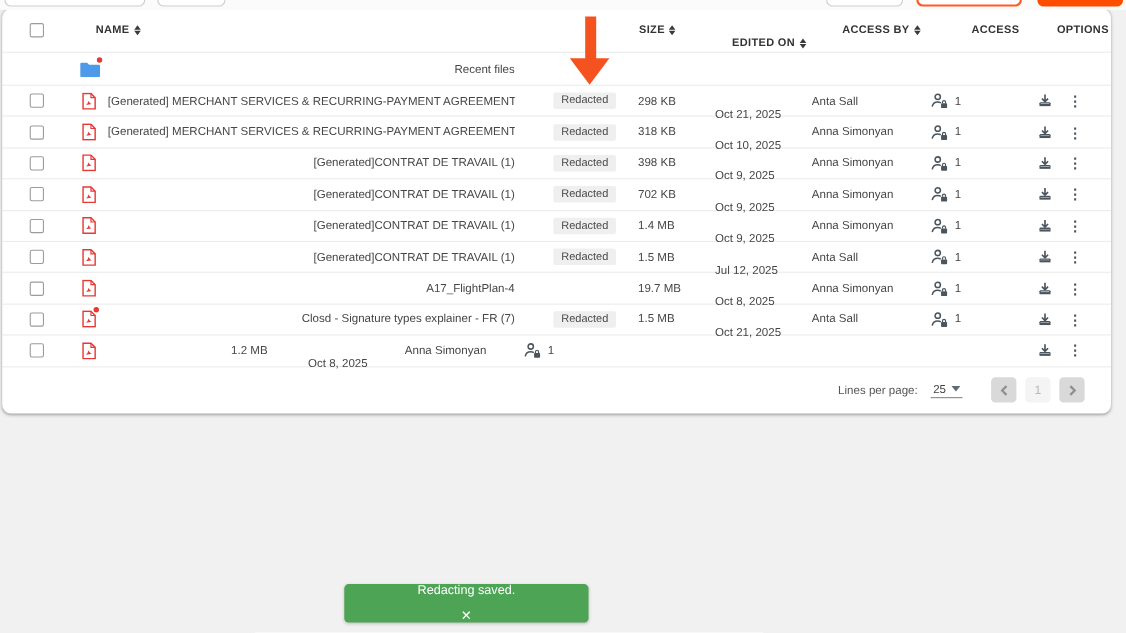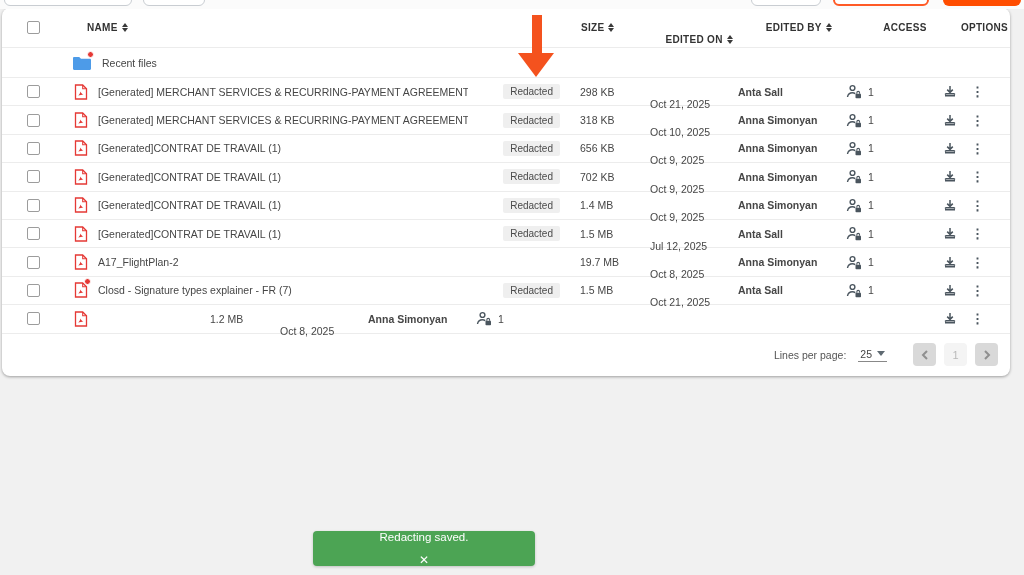--- a/index.html
+++ b/index.html
@@ -16,25 +16,25 @@
   .panel { position:absolute; left:2px; top:8px; width:1008px; height:368px; background:#fff;
            border-radius:8px; box-shadow:0 1px 3px rgba(0,0,0,.35); z-index:2; display:flex; flex-direction:column; }
 
   .trow { display:flex; align-items:center; border-bottom:1px solid #ececec; flex:0 0 auto; }
   .thead { height:40px;gap:24px; }
   .folder-row { height:30px; }
   .file-row { height:28.4px; }
 
   .c-check { width:62px; display:flex; align-items:center; padding-left:25px; }
   .c-iconnm { width:34px; display:flex; align-items:center; position:relative; }
-  .c-name { width:370px; font-size:10.5px; color:#464646; white-space:nowrap; overflow:hidden; }
+  .c-name { width:370px; font-size:10.5px; color:#464646; white-space:nowrap; overflow:hidden;text-align:right; }
   .c-badge { width:92px; display:flex; justify-content:flex-end;align-items:flex-end; }
   .c-size { width:70px; margin-left:20px; font-size:10.5px; color:#464646; }
   .c-date { width:88px; font-size:10.5px; color:#464646;margin-top:24px; }
-  .c-editor { width:108px; font-size:10.5px; color:#464646;font-weight:bold; }
+  .c-editor { width:108px; font-size:10.5px; color:#464646; }
   .c-access { width:62px; display:flex; align-items:center; gap:6px; font-size:10.5px; color:#464646; }
   .c-options { flex:1; display:flex; justify-content:flex-end; align-items:center; gap:14px; padding-right:26px; }
 
   .hdr { font-size:10px; font-weight:bold; color:#333; letter-spacing:.3px; display:flex; align-items:center; gap:4px; }
   .thead .c-headname { width:404px; padding-left:4px; }
   .thead .c-options { justify-content:flex-end; padding-right:2px; }
 
   .checkbox { width:13px; height:13px; border:1.5px solid #9c9c9c; border-radius:2px; background:#fff; cursor:pointer; }
 
   .sorticon { display:inline-flex; flex-direction:column; gap:1px; }
@@ -43,21 +43,21 @@
   .sorticon .dn { border-top:4px solid #3a3a3a; }
 
   .badge { background:#efefef; color:#4a4a4a; font-size:10px; padding:2px 7px; border-radius:2px; }
 
   .reddot { position:absolute; top:-3px; right:8px; width:7px; height:7px; background:#e53935; border:1.5px solid #fff; border-radius:50%; }
   .c-iconnm .reddot { top:0px; right:10px; }
 
   .kebab { font-size:13px; color:#4a555e; font-weight:bold; line-height:1; letter-spacing:0; cursor:pointer; }
 
   
-  .pagination { flex:1; display:flex; align-items:center; justify-content:flex-end; gap:8px; padding-right:12px; border-bottom:none; }
+  .pagination { flex:1; display:flex; align-items:center; justify-content:flex-end; gap:8px; padding-right:24px; border-bottom:none; }
   .pg-label { font-size:10.5px; color:#555; margin-right:4px; }
   .pg-select { font-size:10.5px; color:#444; border-bottom:1px solid #888; padding:0 2px 1px 2px; display:flex; align-items:center; gap:5px; cursor:pointer; margin-right:18px; }
   .pg-caret { width:0; height:0; border-left:4px solid transparent; border-right:4px solid transparent; border-top:5px solid #5f6a72; }
   .pg-btn { width:23px; height:23px; border-radius:4px; background:#d9d9d9; display:flex; align-items:center; justify-content:center; cursor:pointer; border:none; }
   .pg-btn.page { background:#f4f4f4; color:#b8b8b8; font-size:11px; cursor:default; }
 
   
   .arrow { position:absolute; left:518px; top:15px; width:37px; height:62px; z-index:5; pointer-events:none; }
   .arrow .shaft { position:absolute; left:13.5px; top:0; width:10px; height:40px; background:#f4521e; }
   .arrow .head { position:absolute; left:0; top:38px; width:0; height:0; border-left:18.5px solid transparent; border-right:18.5px solid transparent; border-top:24px solid #f4521e; }
@@ -103,21 +103,21 @@
         </span>
     </div>
     <div class="c-date hdr">
       <span>EDITED ON</span>
       <span class="sorticon">
           <i class="up"></i>
           <i class="dn"></i>
         </span>
     </div>
     <div class="c-editor hdr">
-      <span>EDITED BY</span>
+      <span>ACCESS BY</span>
       <span class="sorticon">
           <i class="up"></i>
           <i class="dn"></i>
         </span>
     </div>
     <div class="c-access hdr">
       <span>ACCESS</span>
     </div>
     <div class="c-options hdr">
       <span>OPTIONS</span>
@@ -237,21 +237,21 @@
               <path d="M8.7 1v3.8h3.8" fill="none" stroke="#e53935" stroke-width="1.1"></path>
               <path d="M4.2 11.4c1.1-.5 2-2.4 2.3-3.9.7 1.7 1.8 2.8 3 3-1.5.4-3.6.7-5.3.9z" fill="#e53935"></path>
             </svg>
 
       </span>
     </div>
     <div class="c-name">[Generated]CONTRAT DE TRAVAIL (1)</div>
     <div class="c-badge">
           <span class="badge">Redacted</span>
         </div>
-    <div class="c-size">656 KB</div>
+    <div class="c-size">398 KB</div>
     <div class="c-date">Oct 9, 2025</div>
     <div class="c-editor">Anna Simonyan</div>
     <div class="c-access">
       <span>
         <svg width="16" height="15" viewBox="0 0 16 15">
               <circle cx="6.5" cy="4" r="2.4" fill="none" stroke="#4a555e" stroke-width="1.4"></circle>
               <path d="M1.5 13c.4-2.6 2.5-4.2 5-4.2 1 0 2 .3 2.8.8" fill="none" stroke="#4a555e" stroke-width="1.4"></path>
               <rect x="9.5" y="9.8" width="5.5" height="4.4" rx="0.8" fill="#4a555e"></rect>
               <path d="M10.8 9.8V8.9c0-.9.6-1.5 1.4-1.5s1.4.6 1.4 1.5v.9" fill="none" stroke="#4a555e" stroke-width="1.1"></path>
             </svg>
@@ -409,21 +409,21 @@
     <div class="c-iconnm" style="padding-left:10px;">
       <span style="position:relative;">
         <svg width="14" height="16" viewBox="0 0 14 16">
               <path d="M1.5 1h7.2L12.5 4.8V15h-11z" fill="#fff" stroke="#e53935" stroke-width="1.3"></path>
               <path d="M8.7 1v3.8h3.8" fill="none" stroke="#e53935" stroke-width="1.1"></path>
               <path d="M4.2 11.4c1.1-.5 2-2.4 2.3-3.9.7 1.7 1.8 2.8 3 3-1.5.4-3.6.7-5.3.9z" fill="#e53935"></path>
             </svg>
 
       </span>
     </div>
-    <div class="c-name">A17_FlightPlan-2</div>
+    <div class="c-name">A17_FlightPlan-4</div>
     <div class="c-badge">
           <span class="badge" style="visibility: hidden;"></span>
         </div>
     <div class="c-size">19.7 MB</div>
     <div class="c-date">Oct 8, 2025</div>
     <div class="c-editor">Anna Simonyan</div>
     <div class="c-access">
       <span>
         <svg width="16" height="15" viewBox="0 0 16 15">
               <circle cx="6.5" cy="4" r="2.4" fill="none" stroke="#4a555e" stroke-width="1.4"></circle>

